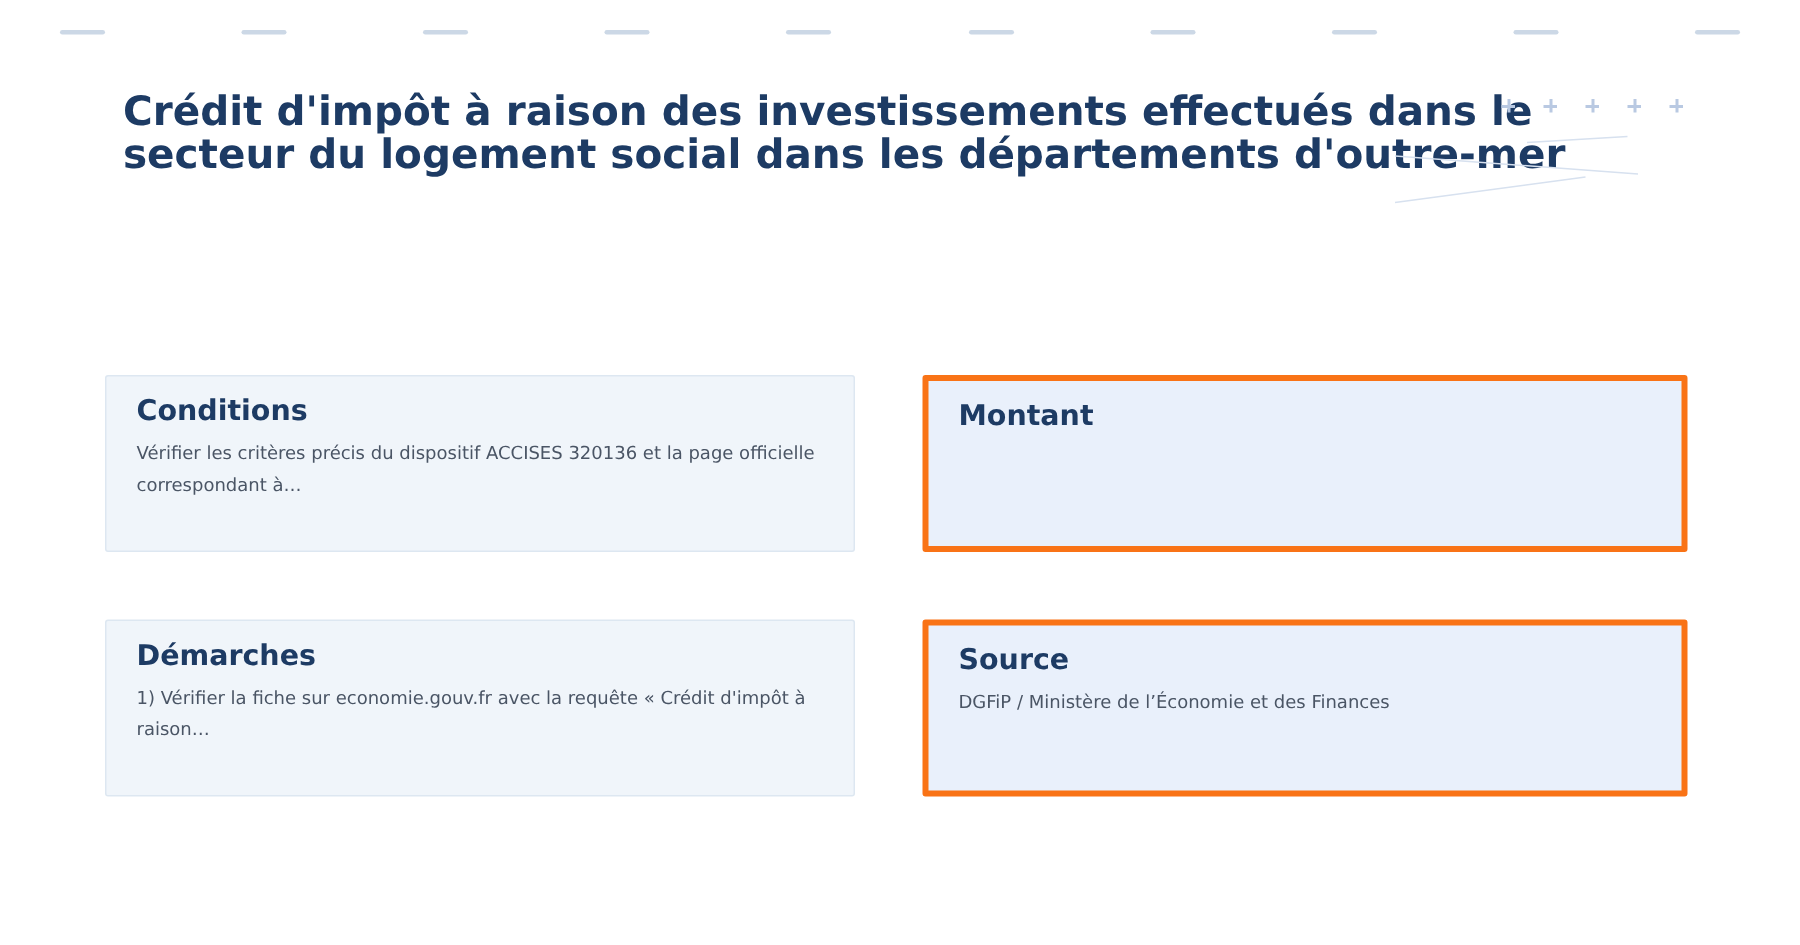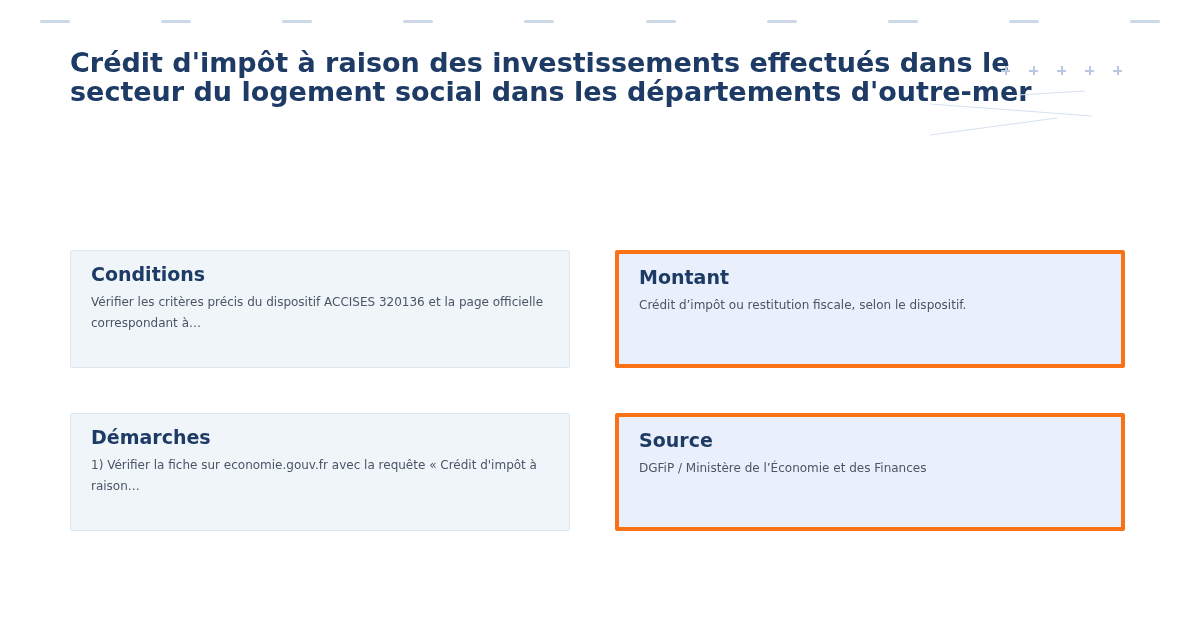--- a/index.html
+++ b/index.html
@@ -31,21 +31,21 @@
     border-radius: 2px;
     background: #ccd8e6;
   }
 
   
   .title {
     position: absolute;
     left: 70px;
     top: 48px;
     max-width: 1015px;
-    margin: 0;
+    margin: 12px;
     font-size: 27px;
     line-height: 29px;
     font-weight: bold;
     color: #1d3b64;
     letter-spacing: 0;
   }
 
   
   .sparkles {
     position: absolute;
@@ -161,21 +161,20 @@
 
   <div class="cards">
 
     <div class="card card--light">
       <h2>Conditions</h2>
       <p>Vérifier les critères précis du dispositif ACCISES 320136 et la page officielle correspondant à…</p>
     </div>
 
     <div class="card card--blue">
       <h2>Montant</h2>
-      <p>Crédit d’impôt ou restitution fiscale, selon le dispositif.</p>
     </div>
 
     <div class="card card--light">
       <h2>Démarches</h2>
       <p>1) Vérifier la fiche sur economie.gouv.fr avec la requête « Crédit d'impôt à raison…</p>
     </div>
 
     <div class="card card--blue">
       <h2>Source</h2>
       <p>DGFiP / Ministère de l’Économie et des Finances</p>

